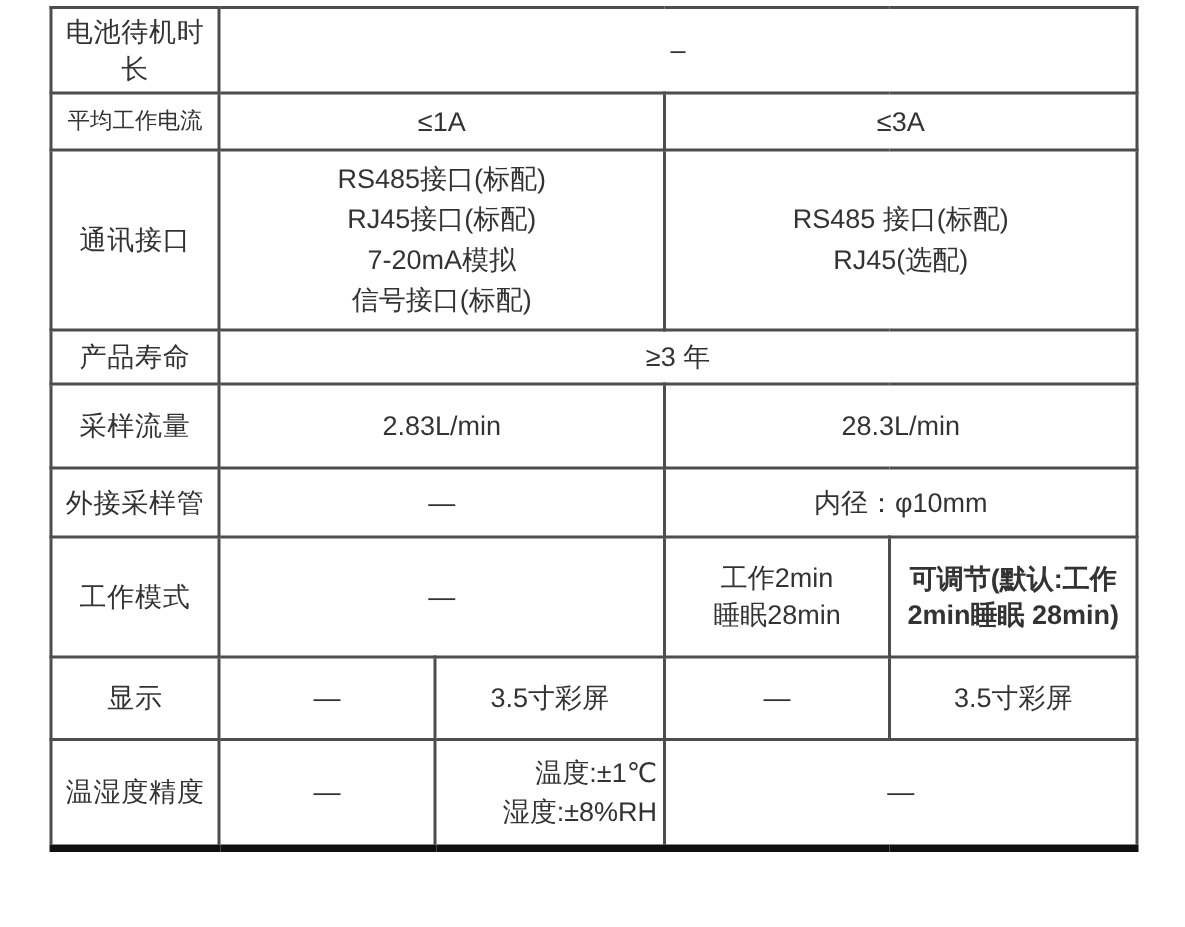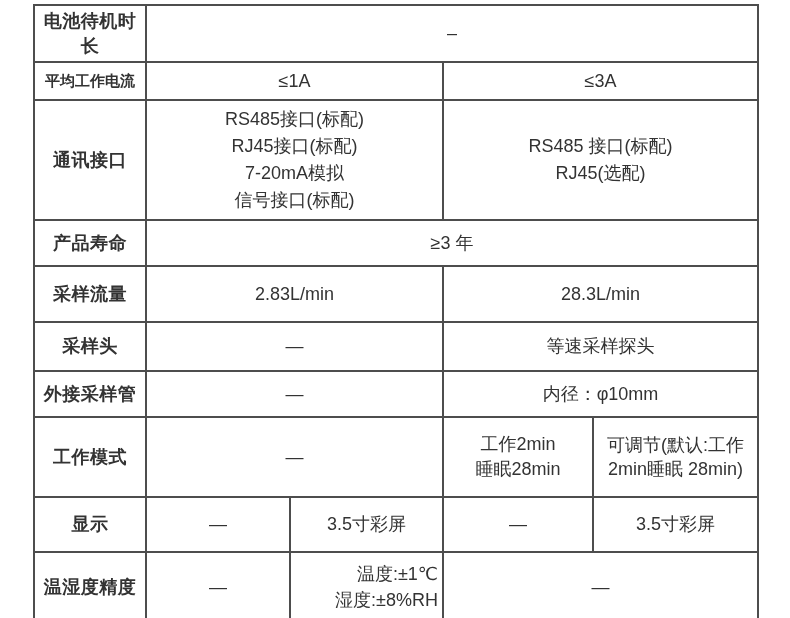--- a/index.html
+++ b/index.html
@@ -38,32 +38,31 @@
     overflow: hidden;
   }
   table.spec tr.last td {
     border-bottom: 5px solid #101010;
   }
   td.lbl {
     text-align: left;
     padding-left: 10px;
     font-size: 19px;
     letter-spacing: 0.5px;
-    font-weight: bold;
   }
   td.lbl.small { font-size: 15px; letter-spacing: 0; margin-left: 32px; }
   td.dash-left {
     text-align: center;
     padding-right: 160px; 
   }
   .lines div { line-height: 27px; }
   .lines2 div { line-height: 25px; }
   td.workmode-mid { font-size: 17px; }
   td.workmode-right { font-size: 17px; padding-left: 2px; padding-right: 2px; }
-  td.workmode-right .lines2 div { line-height: 24px; }
+  td.workmode-right .lines2 div { line-height: 24px; font-weight: bold; }
   td.temp-acc .lines2 div { line-height: 26px; text-align: right; }
 </style>
 </head>
 <body>
 
 <div class="stage">
   <table class="spec">
     <colgroup>
       <col style="width:112px">
       <col style="width:144px">
@@ -95,36 +94,31 @@
         </div>
       </td>
       <td colspan="2">
         <div class="lines">
           <div>RS485 接口(标配)</div>
           <div>RJ45(选配)</div>
         </div>
       </td>
     </tr>
 
-    <tr style="height:46px">
+    <tr style="height:36px">
       <td class="lbl">产品寿命</td>
       <td colspan="4">≥3 年</td>
     </tr>
 
     <tr style="height:56px">
       <td class="lbl">采样流量</td>
       <td colspan="2">2.83L/min</td>
       <td colspan="2">28.3L/min</td>
     </tr>
 
-    <tr style="height:49px">
-      <td class="lbl">采样头</td>
-      <td colspan="2">—</td>
-      <td colspan="2">等速采样探头</td>
-    </tr>
 
     <tr style="height:46px">
       <td class="lbl">外接采样管</td>
       <td colspan="2">—</td>
       <td colspan="2">内径：φ10mm</td>
     </tr>
 
     <tr style="height:80px">
       <td class="lbl">工作模式</td>
       <td colspan="2">—</td>

